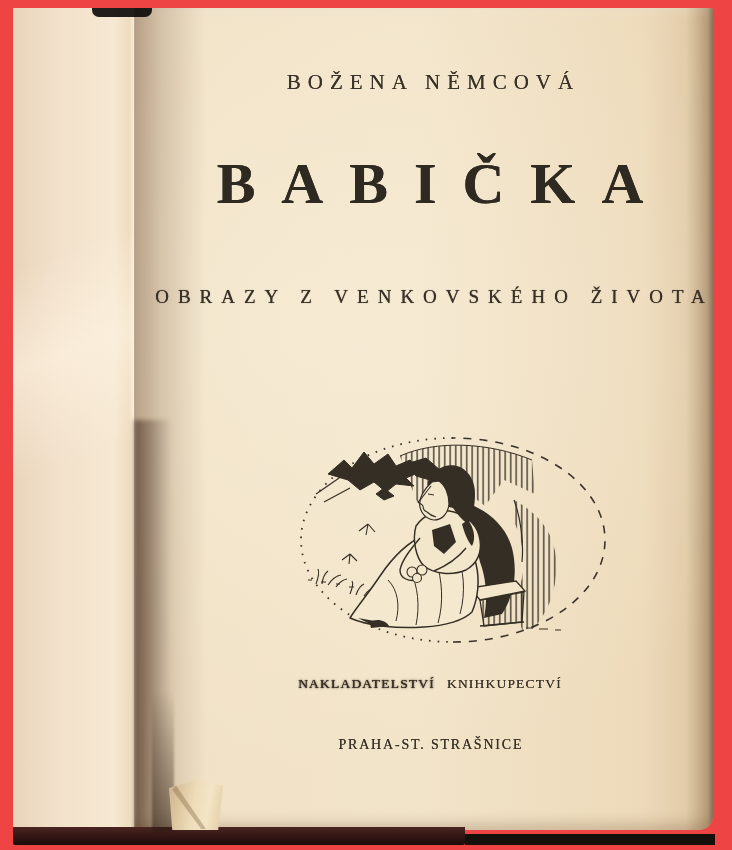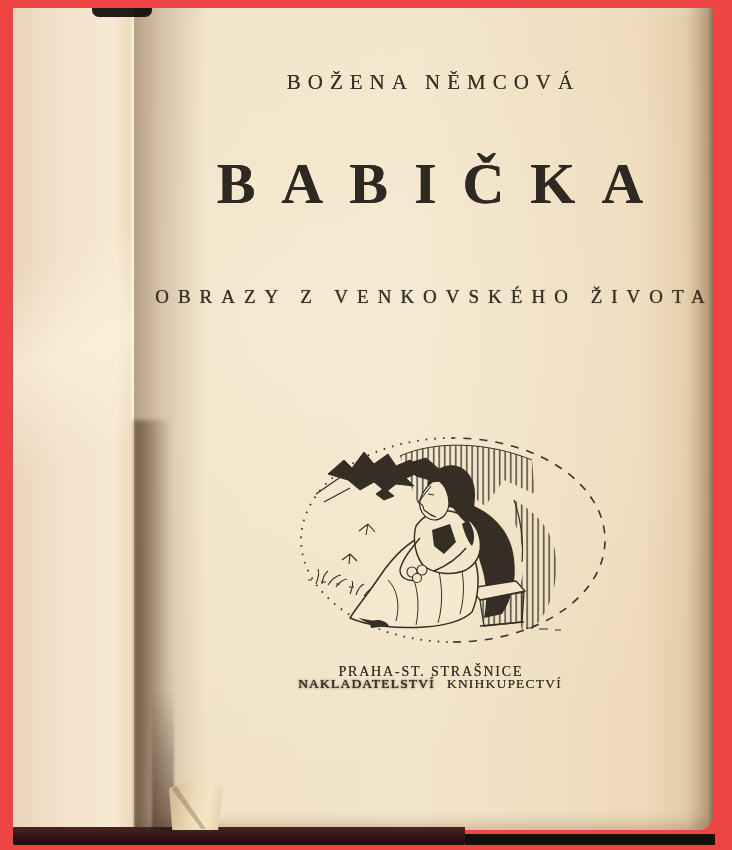--- a/index.html
+++ b/index.html
@@ -80,21 +80,21 @@
   .title{top:150px;font-size:58px;font-weight:bold;color:#2e2921;}
   .title span{letter-spacing:26px;margin-right:-26px;text-shadow:0 0 .6px rgba(40,34,26,.9);}
   .subtitle{top:264px;font-size:19px;margin-top:22px;}
   .subtitle span{letter-spacing:9px;margin-right:-9px;text-shadow:0 0 .8px rgba(50,42,32,.9);}
   .illustrator{top:359px;font-size:14.5px;}
   .illustrator span{letter-spacing:2.8px;margin-right:-2.8px;text-shadow:0 0 .5px rgba(50,42,32,.85);}
   .imprint{top:676px;gap:12px;}
   .imprint .small{font-size:13.5px;letter-spacing:1.2px;text-shadow:0 0 .5px rgba(50,42,32,.85);}
   .imprint .smudged{text-shadow:0 0 2.2px rgba(35,26,18,.95), 0 0 .5px rgba(35,26,18,.9);}
   .imprint .big{font-size:24px;letter-spacing:2px;text-shadow:0 0 .6px rgba(45,38,28,.9);}
-  .city{top:664px;font-size:14px;}
+  .city{top:737px;font-size:14px;}
   .city span{letter-spacing:1.8px;margin-right:-1.8px;text-shadow:0 0 .5px rgba(50,42,32,.85);}
   
   .vignette{position:absolute;left:288px;top:430px;width:330px;height:224px;}
 </style>
 </head>
 <body>
 
 <div class="stage">
 
   <div class="page"></div>

